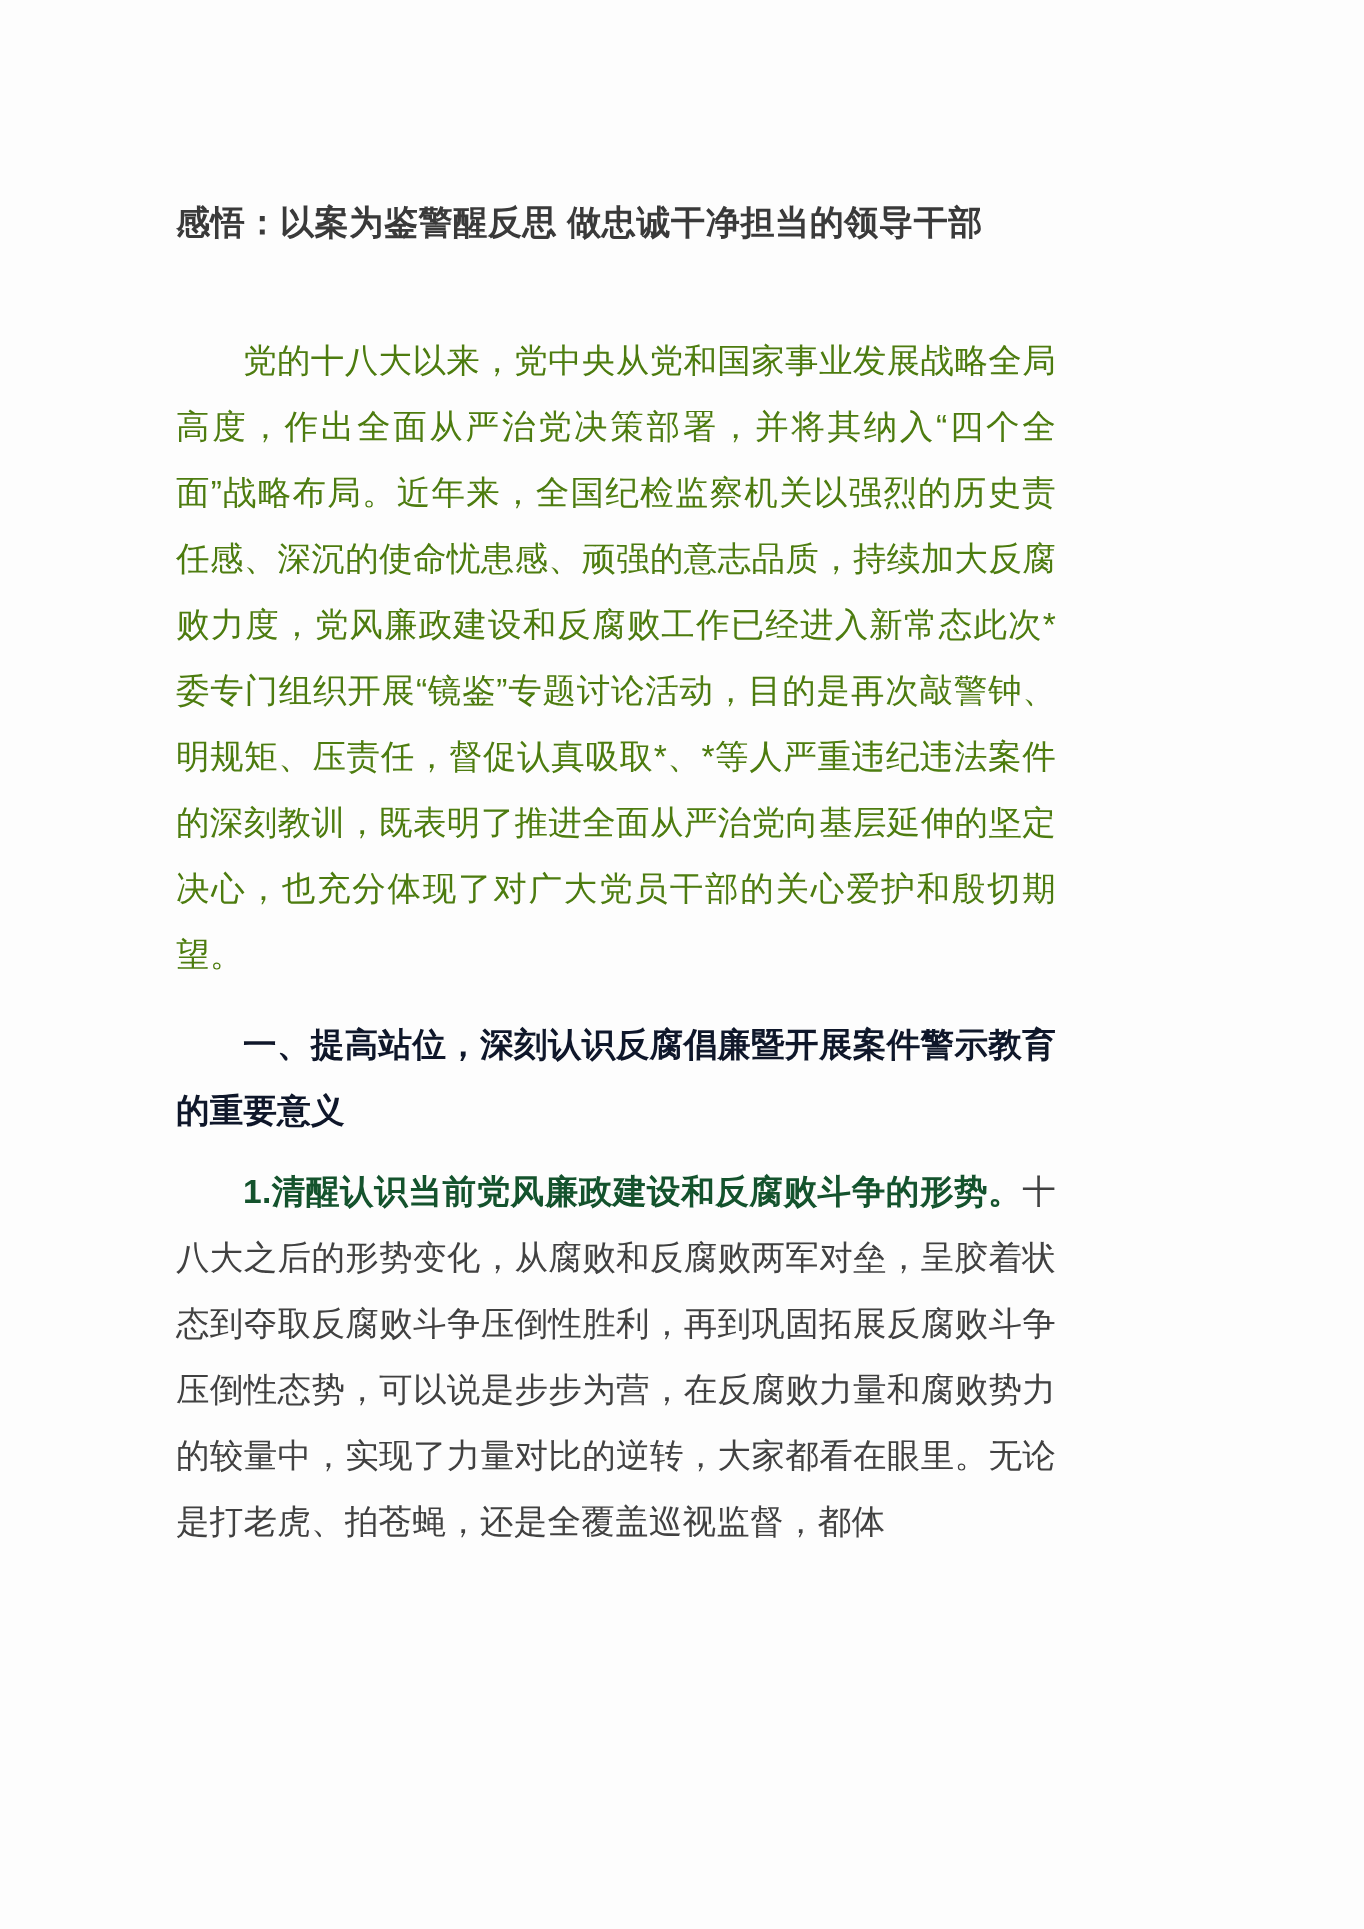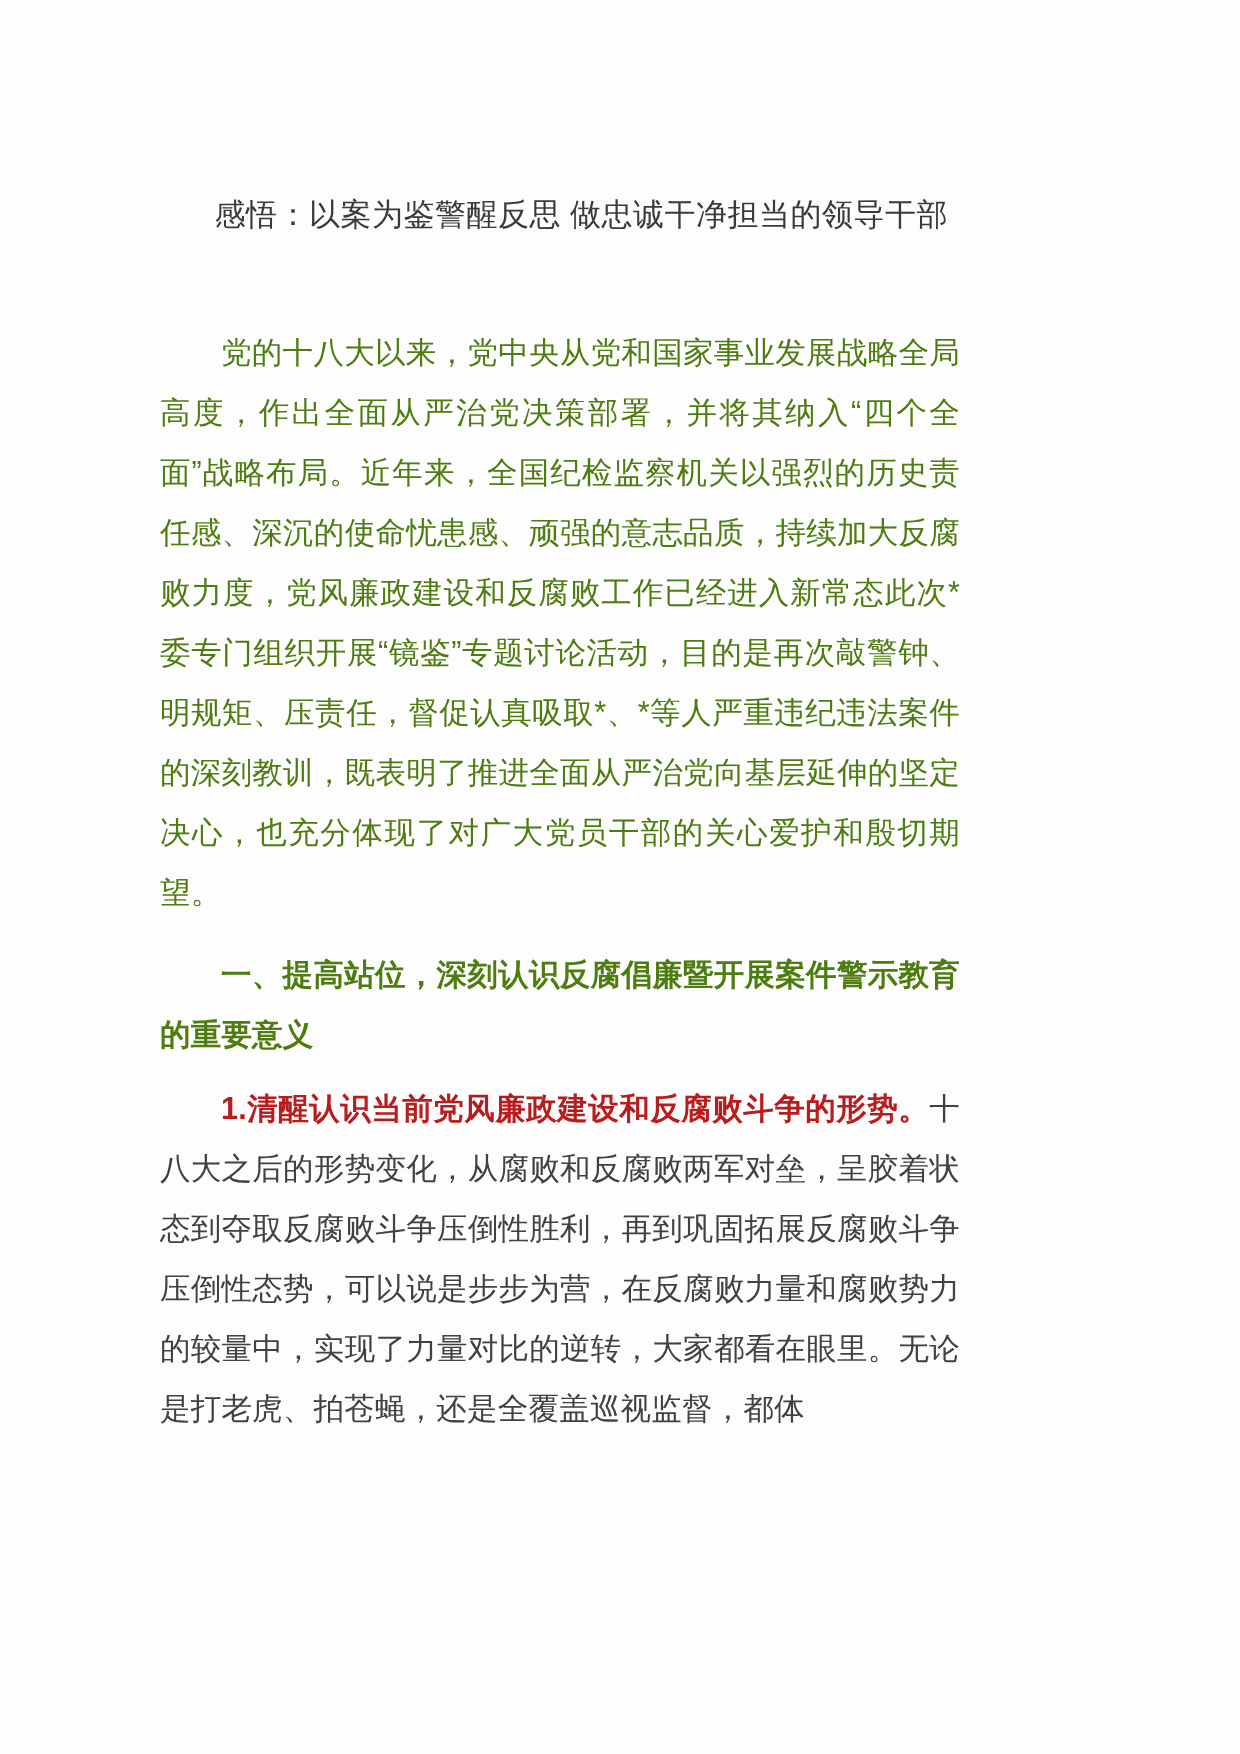--- a/index.html
+++ b/index.html
@@ -22,26 +22,26 @@
     box-sizing: border-box;
     padding: 0;
   }
   .content {
     position: absolute;
     left: 160px;
     top: 0;
     width: 800px;
   }
   .doc-title {
-    margin: 12px;
+    margin: 0;
     padding-top: 182px;
     font-size: 31px;
-    font-weight: 400;
+    font-weight: 700;
     line-height: 1.35;
-    text-align: right;
+    text-align: left;
     letter-spacing: 0.5px;
     color: #3a3a3a;
   }
   .body-para {
     margin: 0;
     padding-top: 74px;
     font-size: 30.5px;
     line-height: 60px;
     text-align: justify;
     text-justify: inter-ideograph;
@@ -51,37 +51,37 @@
   }
   .section-heading {
     margin: 0;
     padding-top: 22px;
     font-size: 30.5px;
     font-weight: 700;
     line-height: 60px;
     text-align: justify;
     text-justify: inter-ideograph;
     text-indent: 2em;
-    color: #4d7c0f;
+    color: #0f172a;
     letter-spacing: 0.2px;
   }
   .sub-para {
     margin: 0;
     padding-top: 14px;
     font-size: 30.5px;
     line-height: 60px;
     text-align: justify;
     text-justify: inter-ideograph;
     text-indent: 2em;
     color: #414141;
     letter-spacing: 0.2px;
   }
   .sub-para .lead {
     font-weight: 700;
-    color: #b91c1c;
+    color: #14532d;
     margin-top: 20px;
   }
 </style>
 </head>
 <body>
 
 <div class="page">
   <div class="content">
 
     <h1 class="doc-title">感悟：以案为鉴警醒反思 做忠诚干净担当的领导干部</h1>

